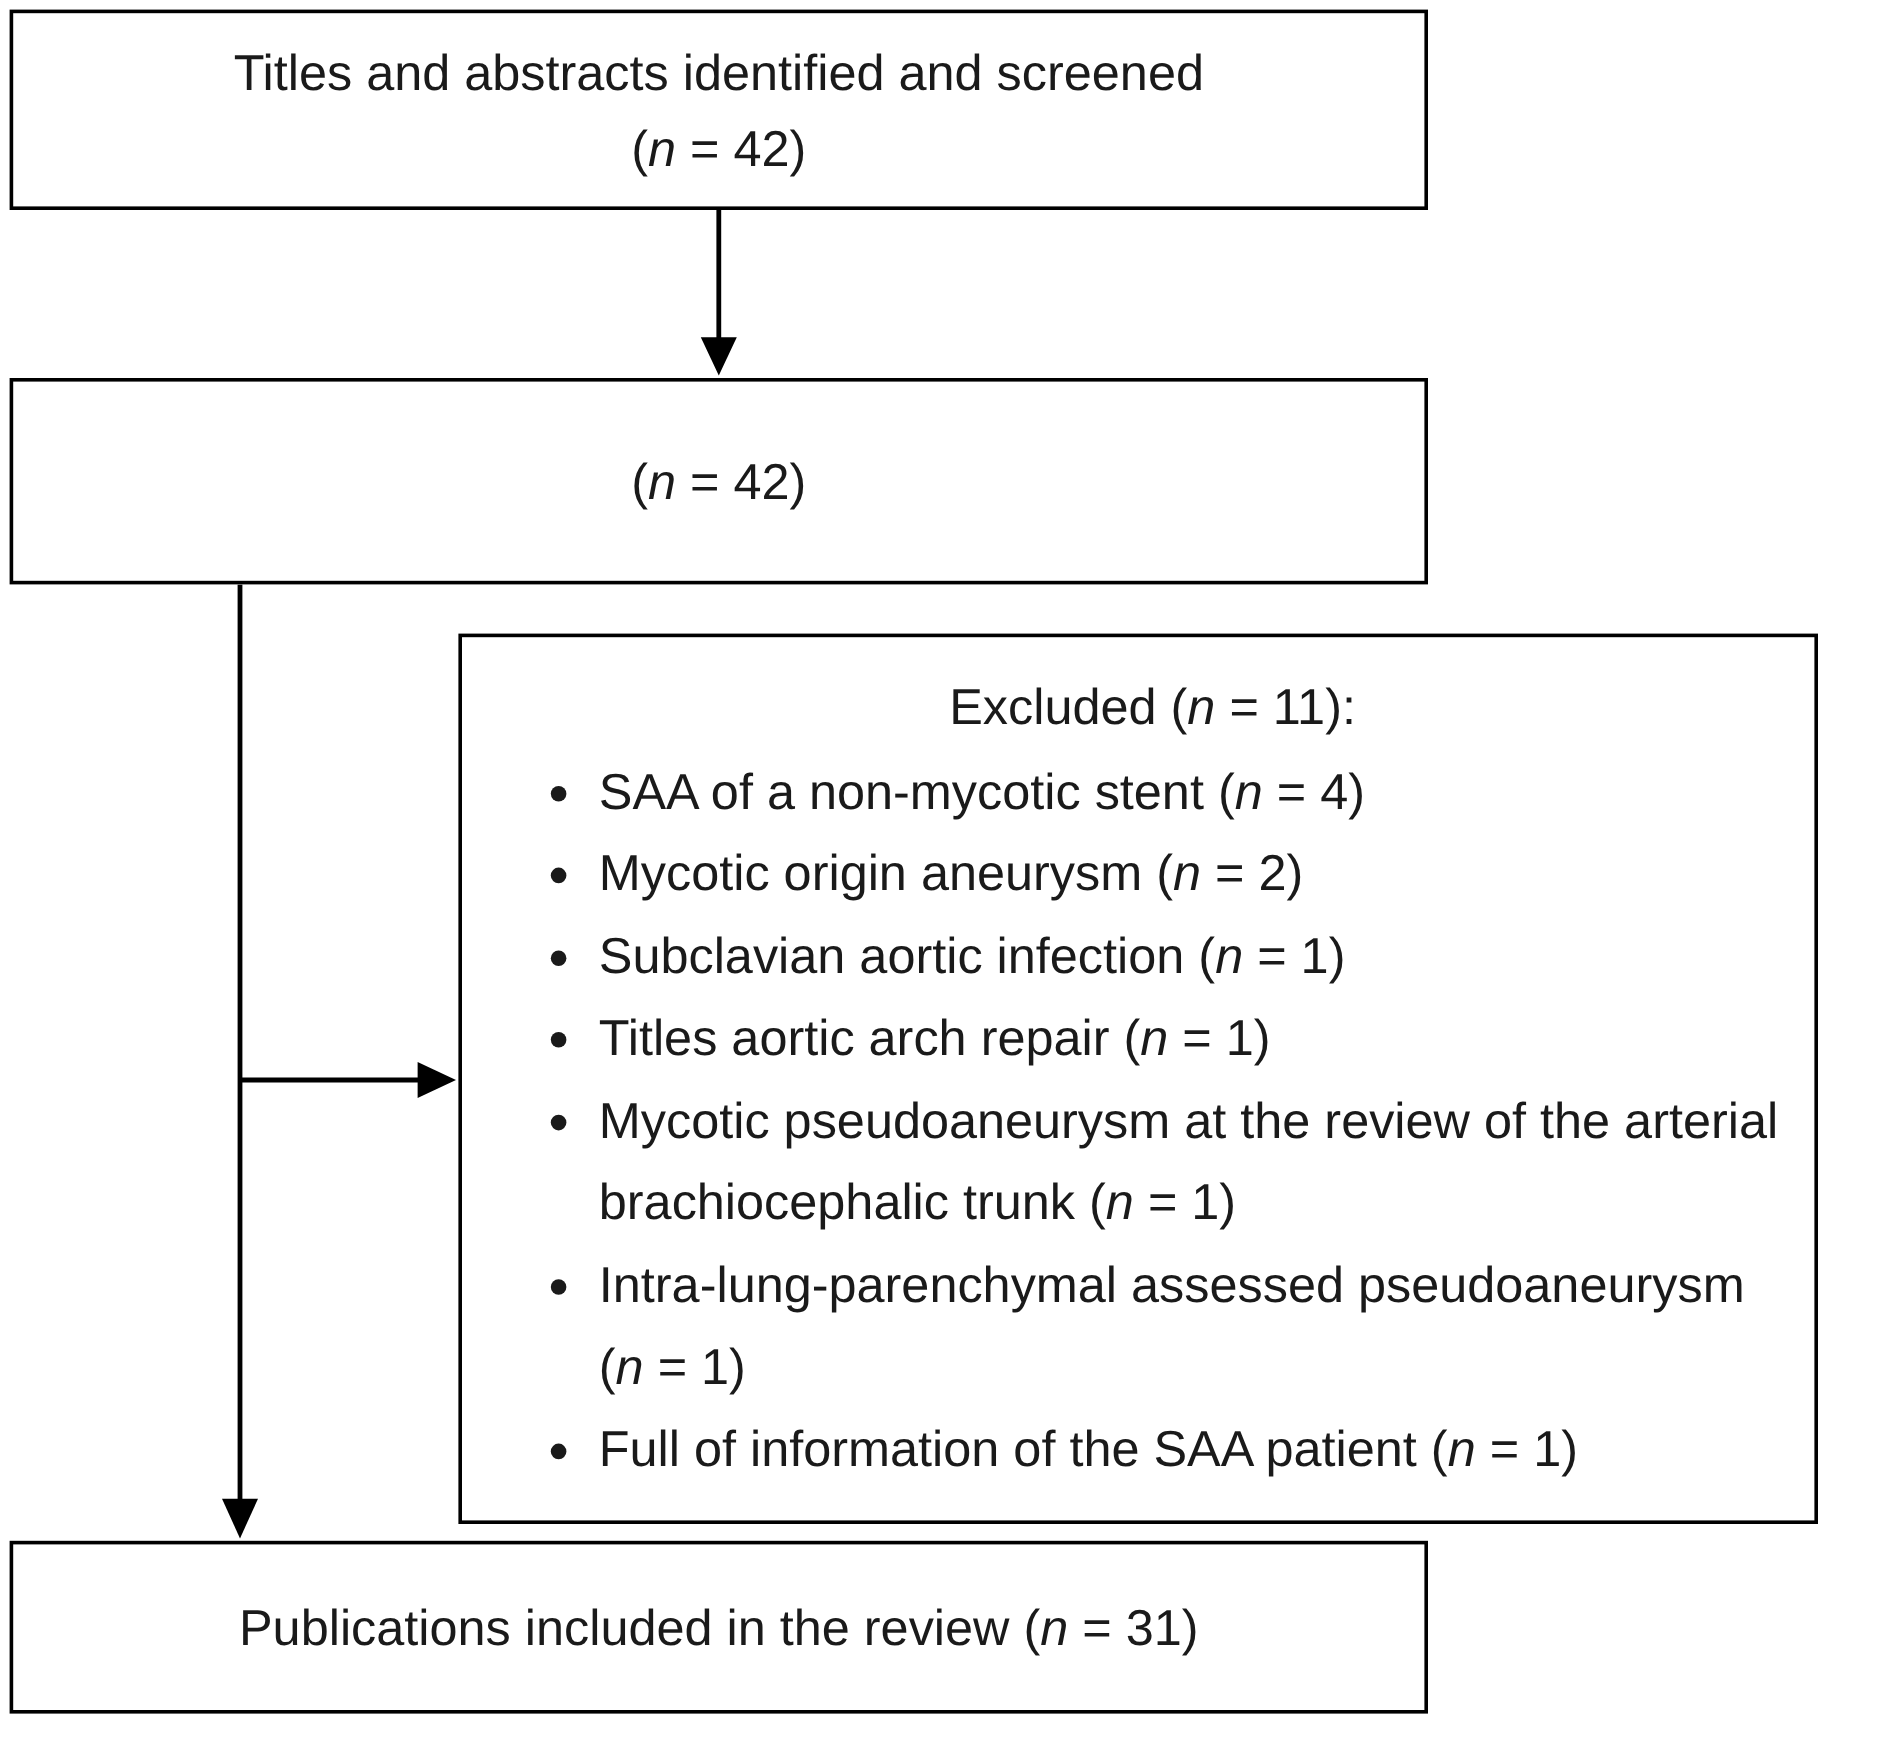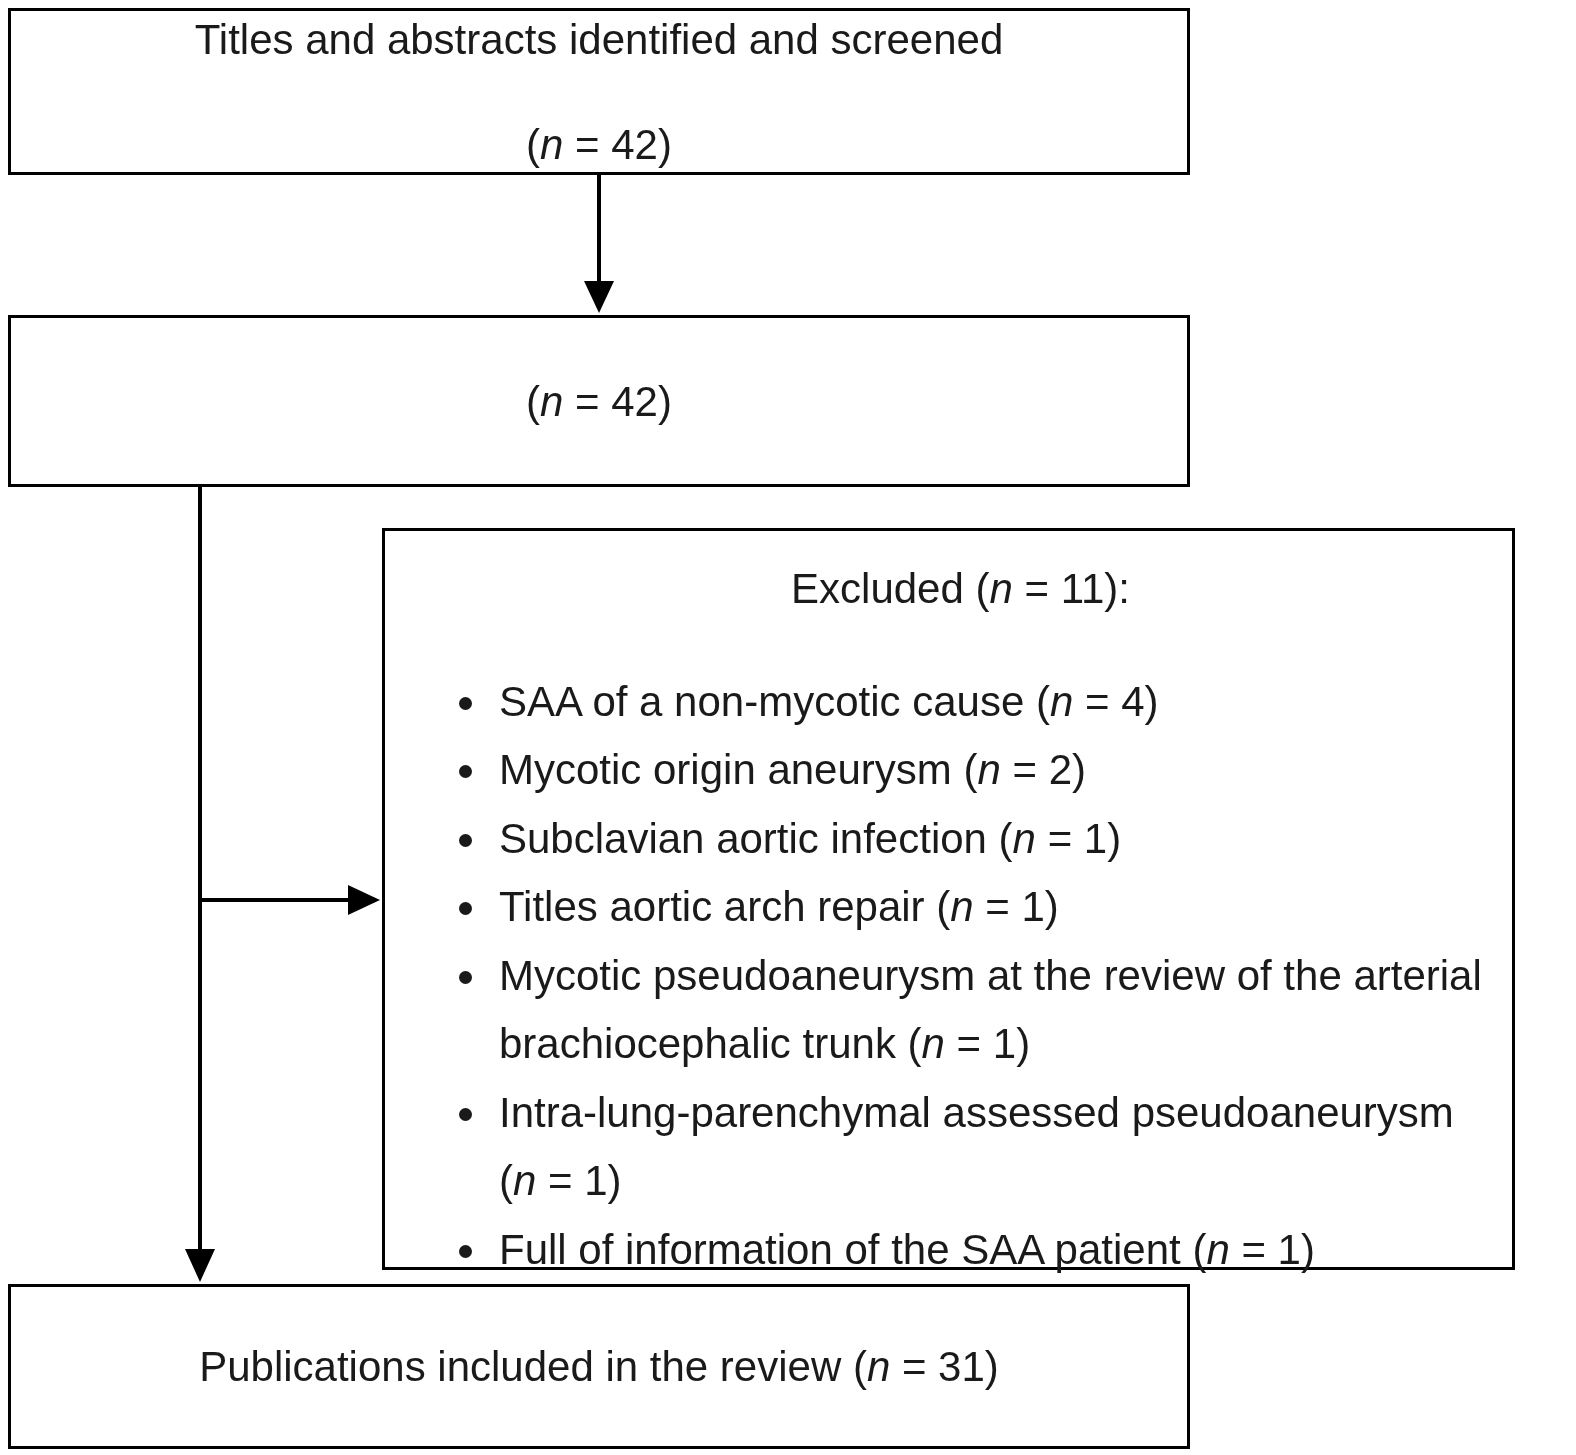--- a/index.html
+++ b/index.html
@@ -27,34 +27,33 @@
     background: #ffffff;
     border: 3px solid #000000;
     font-size: 42px;
     line-height: 1.5;
     font-weight: 400;
     display: flex;
     flex-direction: column;
     justify-content: center;
     align-items: center;
     text-align: center;
-    gap: 42px;
   }
   .box .line { width: 100%; }
   .var { font-style: italic; }
   #box-screened { left: 8px;   top: 8px;    width: 1182px; height: 167px; }
   #box-assessed { left: 8px;   top: 315px;  width: 1182px; height: 172px; }
   #box-excluded {
     left: 382px; top: 528px; width: 1133px; height: 742px;
     justify-content: flex-start;
     align-items: center;
     text-align: left;
     padding: 26px 22px 26px 46px;
   }
-  #box-included { left: 8px; top: 1284px; width: 1182px; height: 165px; }
+  #box-included { left: 8px; top: 1284px; width: 1182px; height: 144px; }
   .excl-title { text-align: center; width: 100%; margin-bottom: 6px; }
   .excl-list {
     list-style: disc outside;
     padding-left: 60px;
     margin: 0;
   }
   .excl-list li {
     line-height: 1.63;
     padding-left: 8px;
   }
@@ -96,21 +95,21 @@
       <span>(</span><span class="var">n</span><span> = 42)</span>
     </div>
   </div>
 
   <div class="box" id="box-excluded">
     <div class="excl-title">
       <span>Excluded (</span><span class="var">n</span><span> = 11):</span>
     </div>
     <ul class="excl-list">
       <li>
-        <span>SAA of a non-mycotic cause (</span><span class="var">n</span><span> = 4)</span>
+        <span>SAA of a non-mycotic stent (</span><span class="var">n</span><span> = 4)</span>
       </li>
       <li>
         <span>Mycotic origin aneurysm (</span><span class="var">n</span><span> = 2)</span>
       </li>
       <li>
         <span>Subclavian aortic infection (</span><span class="var">n</span><span> = 1)</span>
       </li>
       <li>
         <span>Titles aortic arch repair (</span><span class="var">n</span><span> = 1)</span>
       </li>

